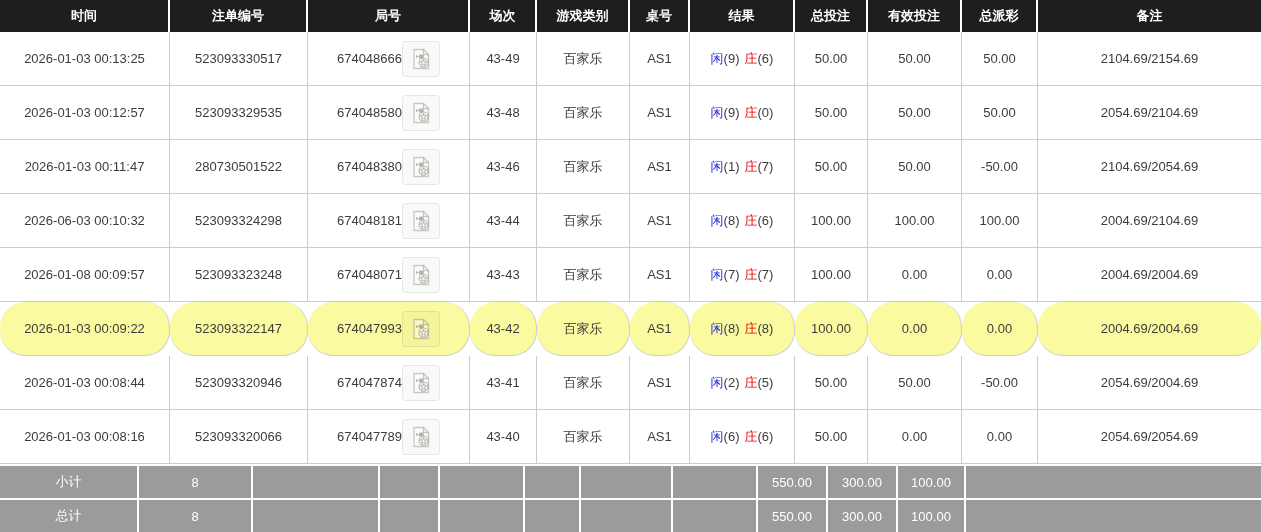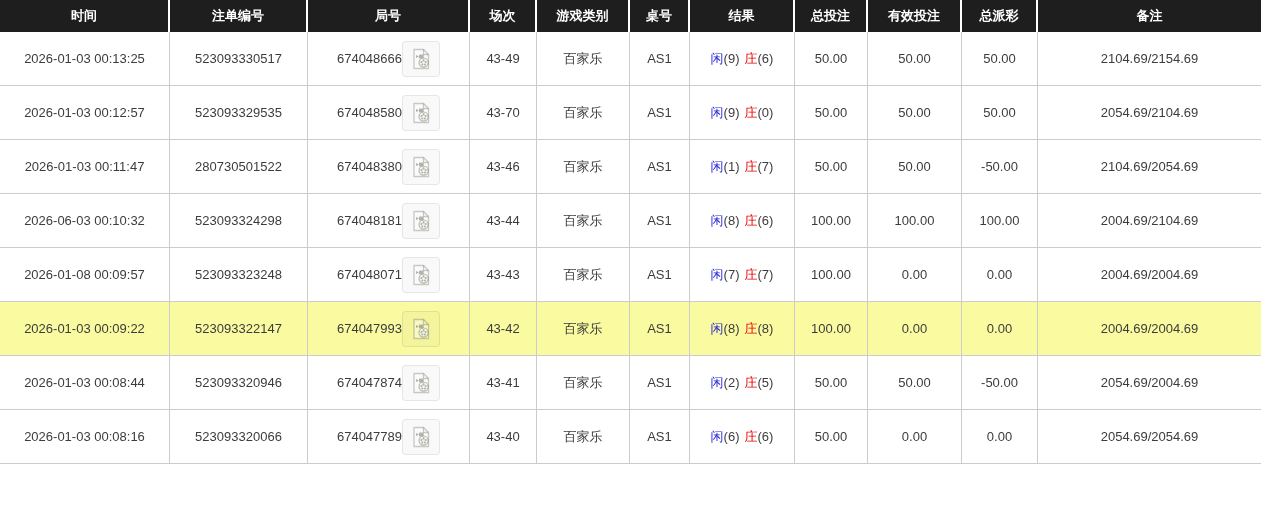--- a/index.html
+++ b/index.html
@@ -22,21 +22,21 @@
   thead th{
     background:var(--header-bg);color:#fff;font-weight:bold;font-size:13px;
     height:32px;border-right:2px solid #fff;text-align:center;vertical-align:middle;
   }
   thead th:last-child{border-right:none;}
   tbody.main td{
     height:54px;border-right:1px solid var(--border);border-bottom:1px solid var(--border);
     text-align:center;vertical-align:middle;font-size:13px;color:var(--text);
   }
   tbody.main td:last-child{border-right:none;}
-  tbody.main tr.highlight td{background:var(--highlight);}
+  tbody.main tr.highlight td{background:var(--highlight);border-radius:25px;}
   .round-wrap{display:flex;align-items:center;justify-content:center;}
   .vbtn{
     width:38px;height:36px;border-radius:4px;border:1px solid rgba(0,0,0,0.08);
     background:rgba(0,0,0,0.025);display:inline-flex;align-items:center;justify-content:center;
     cursor:pointer;padding:0;
   }
   .blue{color:var(--bet-blue);}
   .neg{color:var(--neg-red);}
   .p-label{color:var(--player-blue);}
   .b-label{color:var(--banker-red);margin-left:5px;}
@@ -127,21 +127,21 @@
     <td>
       <div class="round-wrap">
         <span>674048580</span>
         <button class="vbtn">
           <svg width="24" height="24">
                 <use href="#ic-video"></use>
               </svg>
         </button>
       </div>
     </td>
-    <td>43-70</td>
+    <td>43-48</td>
     <td>百家乐</td>
     <td>AS1</td>
     <td>
       <span class="p-label">闲</span><span class="score">(9)</span><span class="b-label">庄</span><span class="score">(0)</span>
     </td>
     <td class="blue">50.00</td>
     <td>50.00</td>
     <td>50.00</td>
     <td>2054.69/2104.69</td>
   </tr>
@@ -307,14 +307,42 @@
     <col style="width:85px">
       <col style="width:56px">
       <col style="width:92px">
       <col style="width:85px">
     <col style="width:70px">
       <col style="width:70px">
       <col style="width:68px">
       <col style="width:295px">
   </colgroup>
   <tbody>
+      <tr>
+    <td>小计</td>
+    <td>8</td>
+    <td></td>
+        <td></td>
+    <td></td>
+        <td></td>
+    <td></td>
+        <td></td>
+    <td>550.00</td>
+    <td>300.00</td>
+    <td>100.00</td>
+    <td></td>
+  </tr>
+  <tr>
+    <td>总计</td>
+    <td>8</td>
+    <td></td>
+        <td></td>
+    <td></td>
+        <td></td>
+    <td></td>
+        <td></td>
+    <td>550.00</td>
+    <td>300.00</td>
+    <td>100.00</td>
+    <td></td>
+  </tr>
 </tbody>
   </table>
 
 </body></html>

